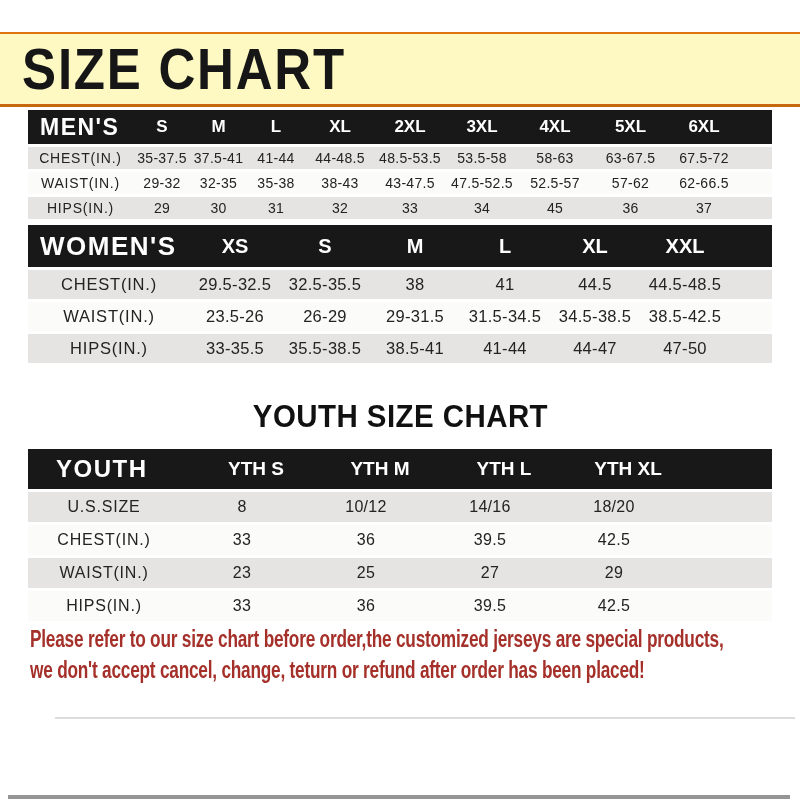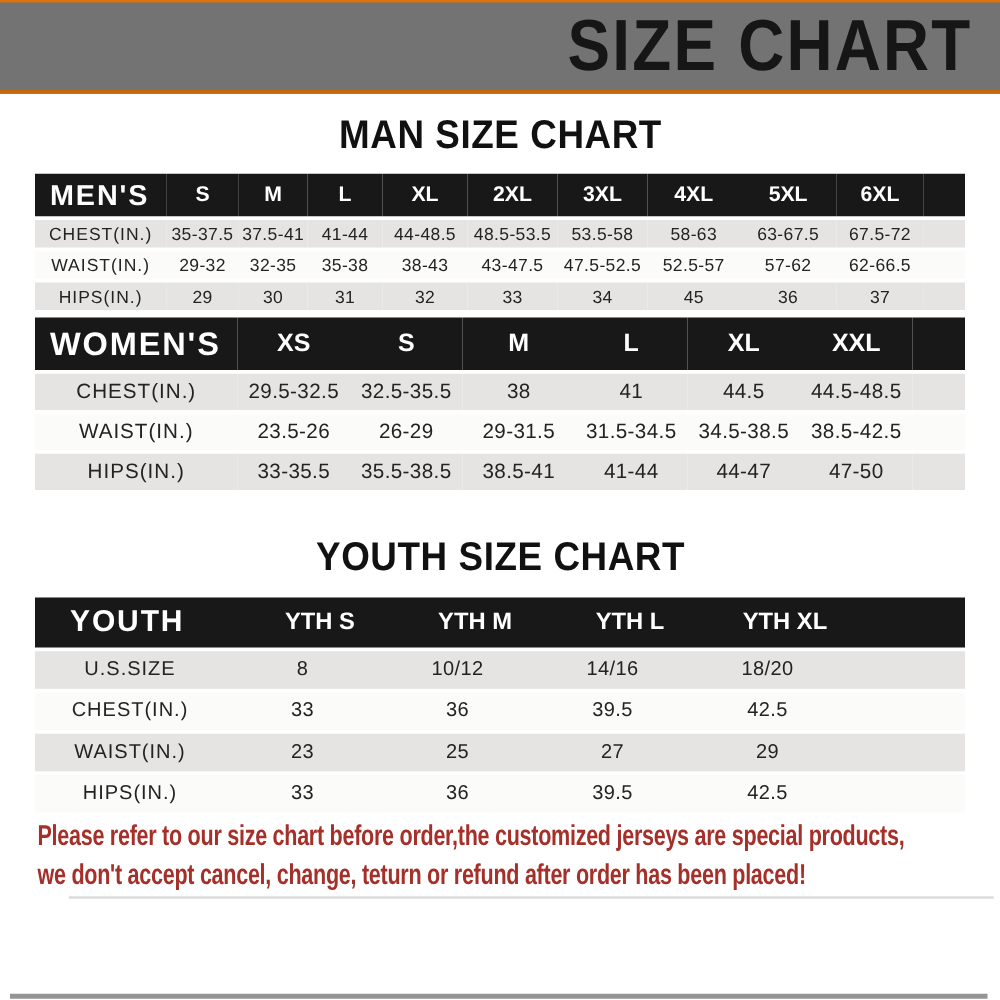--- a/index.html
+++ b/index.html
@@ -7,24 +7,24 @@
     width: 800px; height: 800px;
     background: #ffffff;
     overflow: hidden;
     position: relative;
     font-family: "Liberation Sans", sans-serif;
   }
 
   
   .banner {
     height: 70px;
-    background: #737373;
+    background: #fef9c3;
     border-top: 2px solid #dd7410;
     border-bottom: 3px solid #c8680e;
-    display: flex; align-items: center; justify-content: flex-end;
+    display: flex; align-items: center; justify-content: flex-start; margin-top: 32px;
   }
   .banner h1 {
     margin: 0;
     font-size: 58px; line-height: 58px;
     font-weight: bold;
     color: #161616;
     letter-spacing: 2px;
   }
   .banner h1 span { display: inline-block; transform: scaleX(0.88); }
 
@@ -122,21 +122,20 @@
   }
 </style>
 </head>
 <body>
 
 <header class="banner">
   <h1><span>SIZE CHART</span></h1>
 </header>
 
 <section id="sec-man">
-  <h2><span>MAN SIZE CHART</span></h2>
   <table class="size-table men">
       <colgroup>
         <col class="c-label">
         <col class="c-size">
         <col class="c-size">
         <col class="c-size">
         <col class="c-size">
         <col class="c-size">
         <col class="c-size">
         <col class="c-size">

